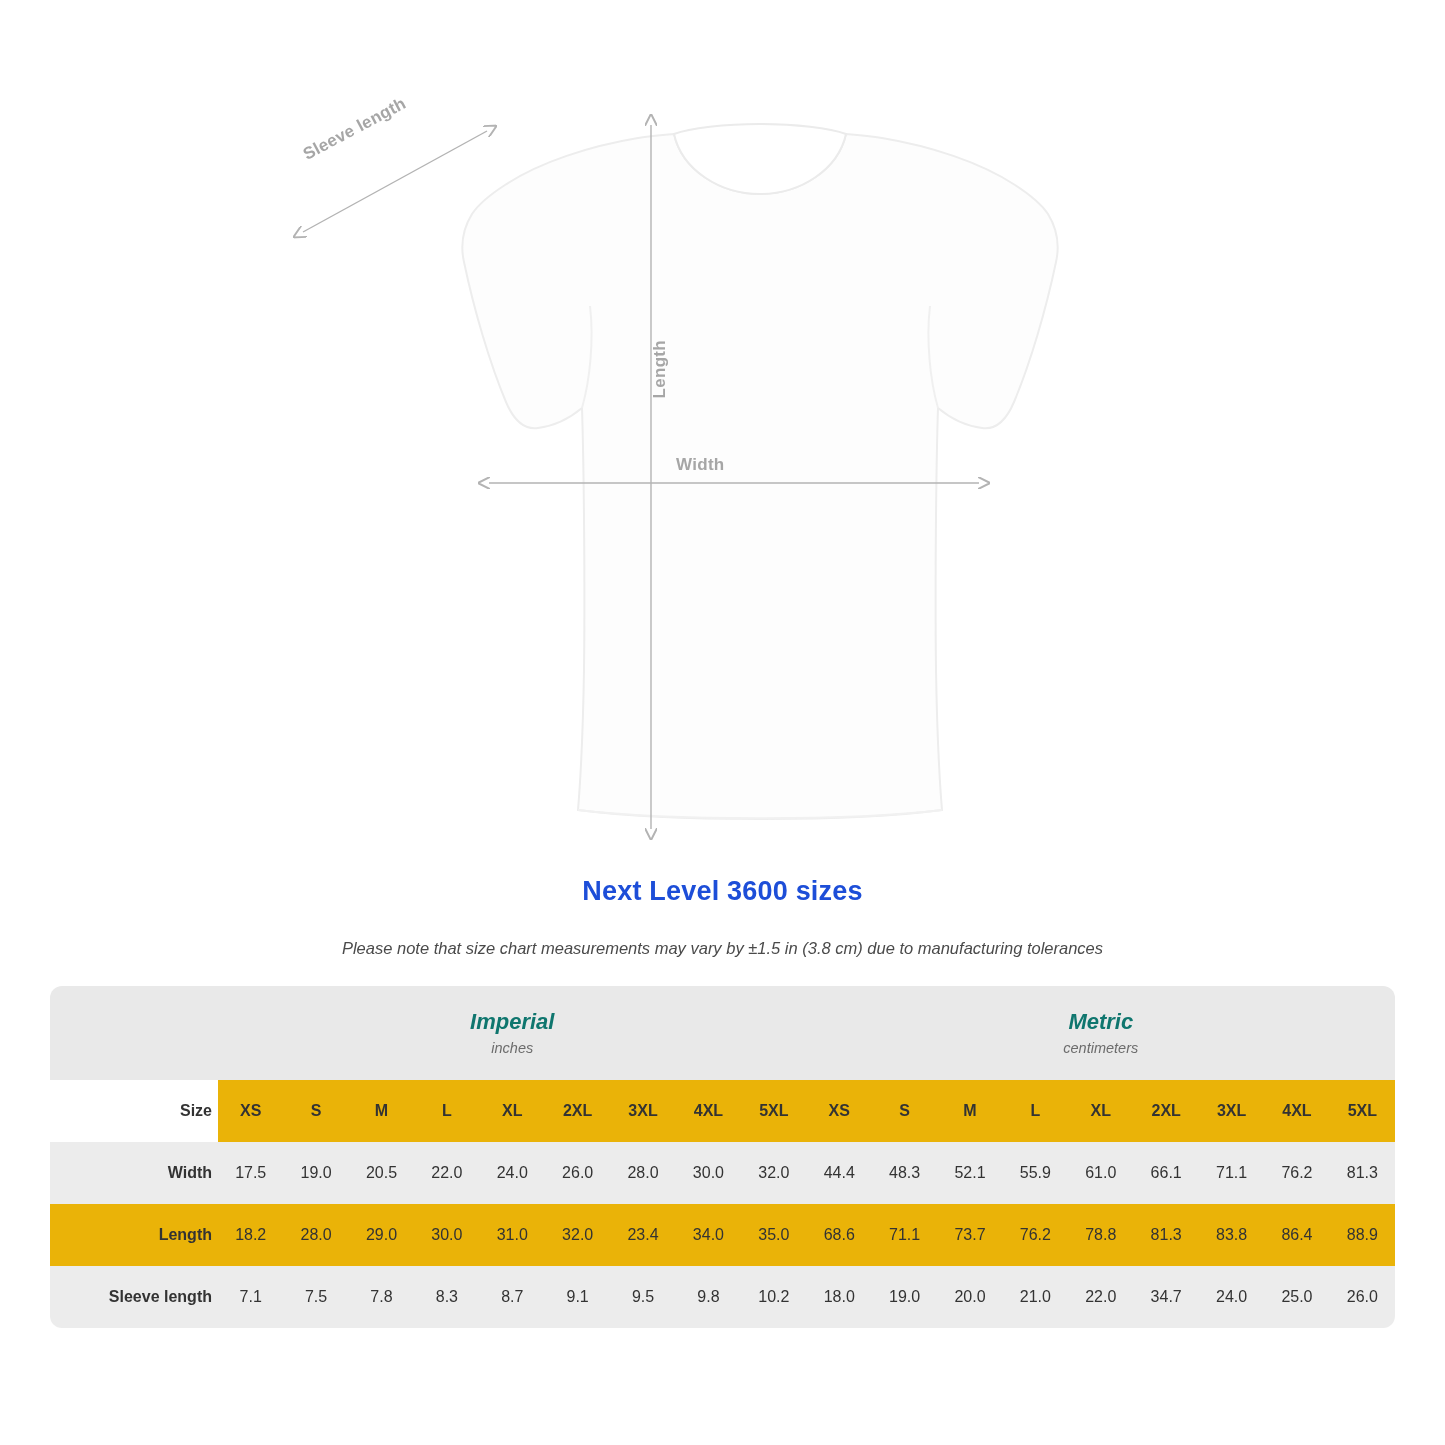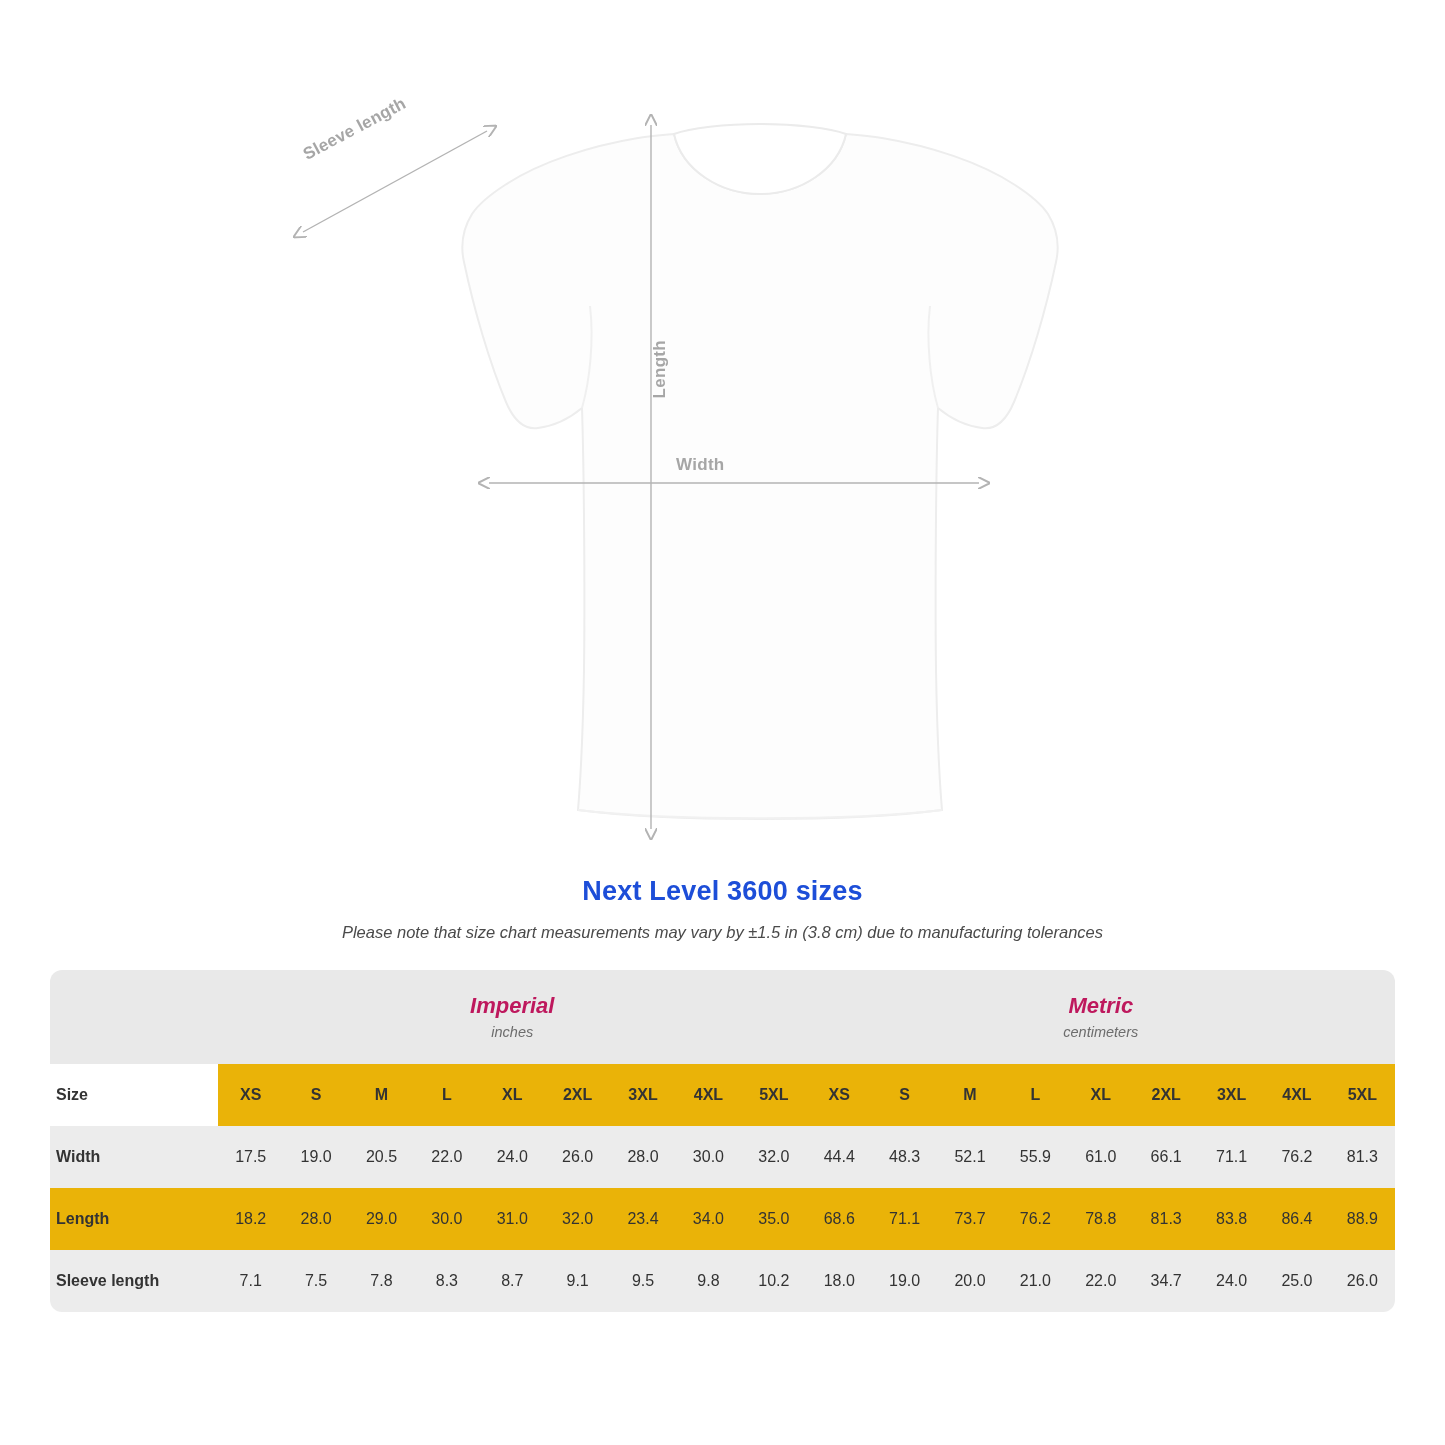--- a/index.html
+++ b/index.html
@@ -65,21 +65,21 @@
     font-size: 27px;
     font-weight: bold;
     color: #1d4ed8;
     margin: 0;
     letter-spacing: 0.2px;
   }
   .subtitle {
     font-size: 16.5px;
     font-style: italic;
     color: #4a4a4a;
-    margin-top: 16px;
+    margin-top: 32px;
   }
 
   
   .table-wrap {
     margin: 28px 50px 0 50px;
   }
   table.size-table {
     border-collapse: collapse;
     width: 1345px;
     table-layout: fixed;
@@ -91,21 +91,21 @@
     border: none;
   }
   table.size-table tr.group-row th.corner {
     border-top-left-radius: 12px;
     border-bottom-left-radius: 0;
   }
   .group-name {
     font-size: 22px;
     font-style: italic;
     font-weight: bold;
-    color: #be185d;
+    color: #0f766e;
     line-height: 1.25;
   }
   .group-unit {
     font-size: 14.5px;
     font-style: italic;
     color: #6c6c6c;
     font-weight: normal;
     margin-top: 4px;
   }
 
@@ -114,21 +114,21 @@
     text-align: center;
     font-size: 16px;
     color: #333333;
     padding: 22px 0;
     border: none;
   }
   table.size-table th.row-head {
     font-size: 16px;
     font-weight: bold;
     color: #333333;
-    text-align: left;
+    text-align: right;
     padding: 22px 6px;
     border: none;
     width: 168px;
   }
   table.size-table th.hdr-cell {
     font-weight: bold;
   }
   tr.row-white td, tr.row-white th { background: #eab308; }
   tr.row-grey td, tr.row-grey th { background: #ececec; }
 

